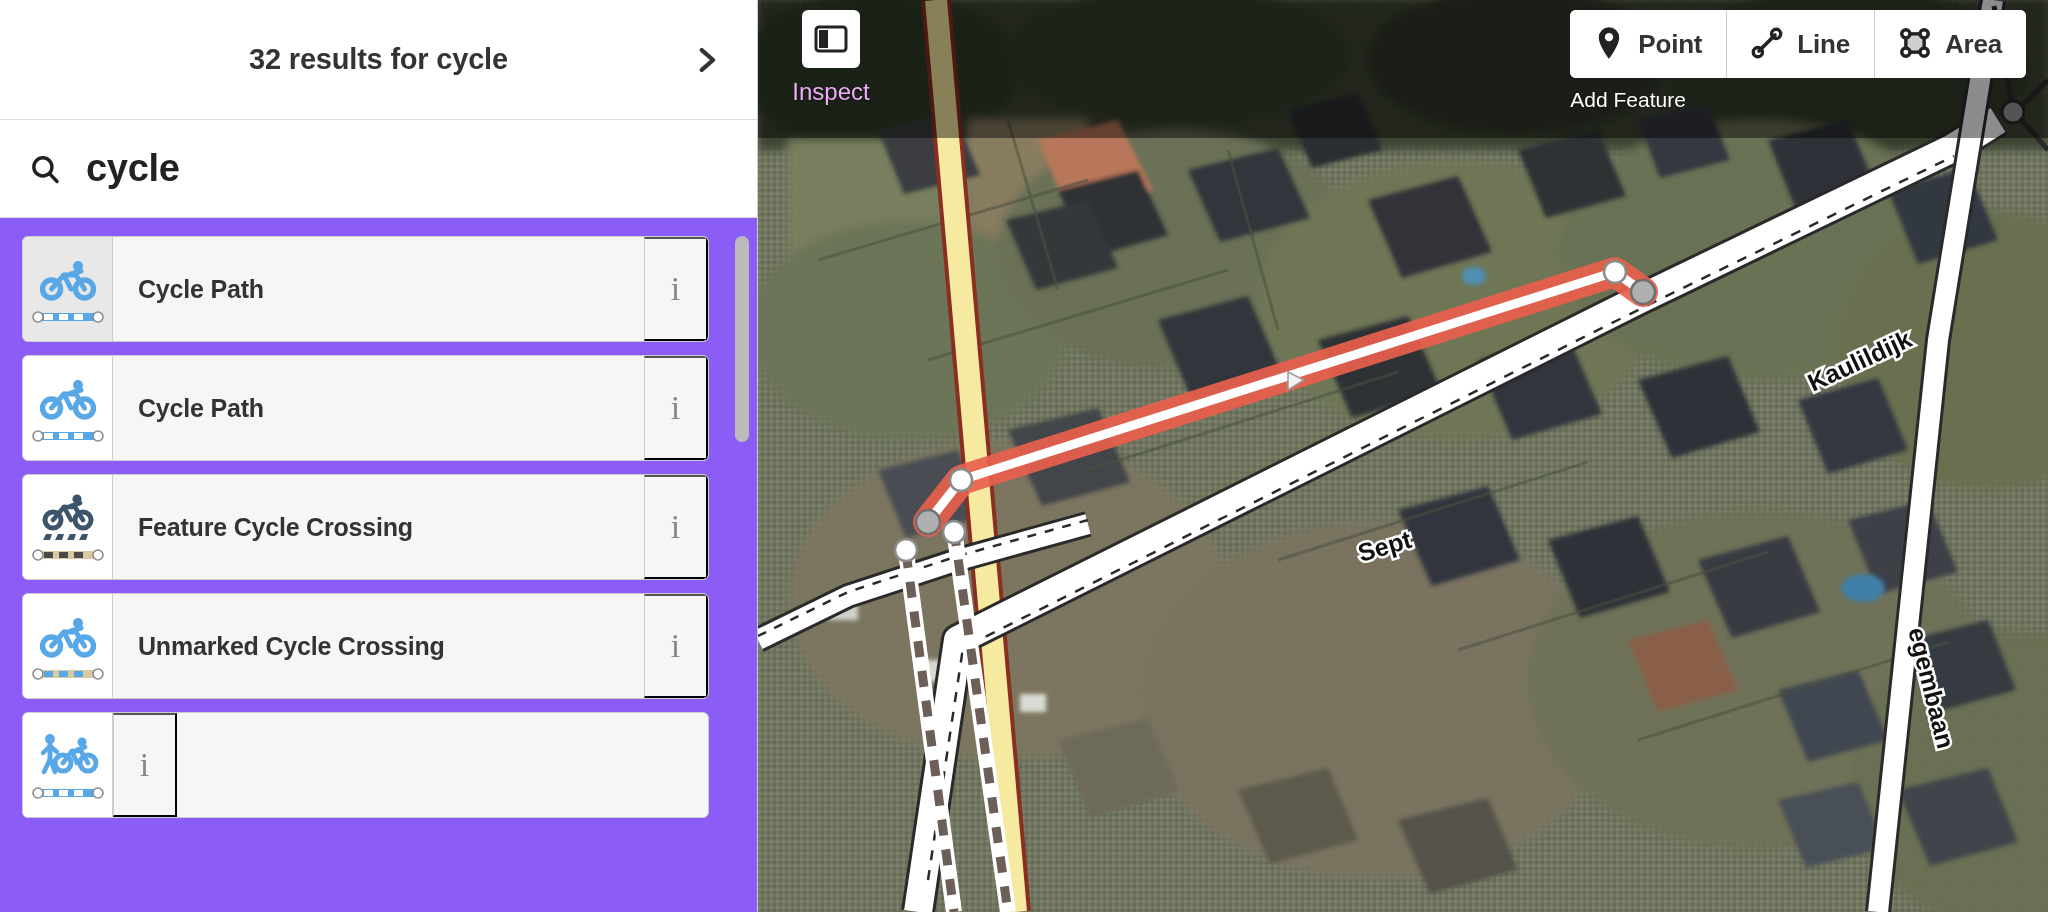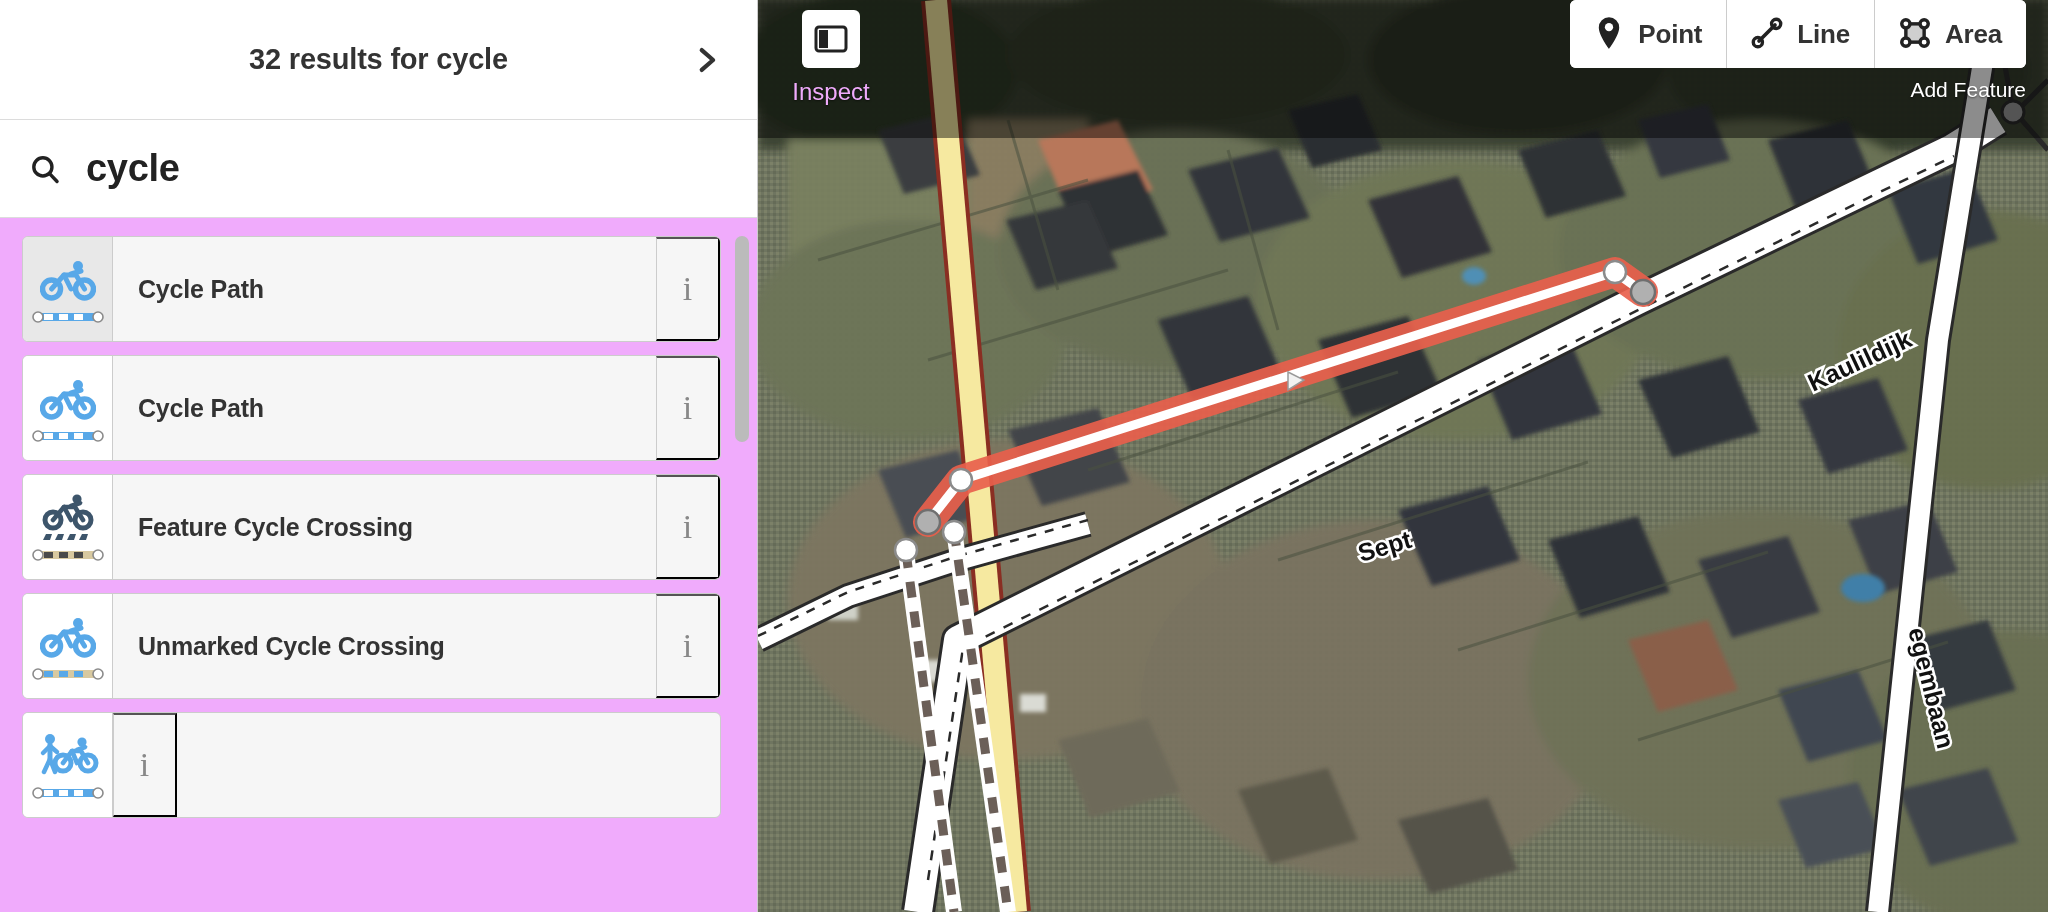--- a/index.html
+++ b/index.html
@@ -39,22 +39,22 @@
     align-items:center; justify-content:center; }
   .search-input {
     border:none; outline:none; background:transparent;
     font-family:"Liberation Sans", sans-serif;
     font-size:38px; font-weight:bold; color:#222;
     padding-left:18px; width:560px; letter-spacing:-0.3px;
   }
   .search-input::placeholder { color:#aaa; font-weight:normal; }
 
   .list-wrap {
-    flex:1 1 auto; background:#f0abfc; position:relative; overflow:hidden;
-    padding:18px 0 0 0;
+    flex:1 1 auto; background:#8b5cf6; position:relative; overflow:hidden;
+    padding:18px 12px 0 0;
   }
   .preset-list { padding:0 36px 0 22px; }
   .preset-item {
     display:flex; align-items:stretch; height:106px; margin-bottom:13px;
     background:#f6f6f6; border:1px solid #ccc; border-radius:6px;
     overflow:hidden; cursor:pointer;
   }
   .preset-item .icon-cell {
     width:90px; flex:0 0 90px; background:#fff;
     border-right:1px solid #ccc;
@@ -100,22 +100,22 @@
     width:58px; height:58px; background:#fff; border-radius:6px;
     display:flex; align-items:center; justify-content:center; cursor:pointer;
     border:none;
   }
   .inspect-label {
     margin-top:10px; font-size:24px; color:#f0abfc; font-weight:normal;
     text-shadow:0 1px 2px rgba(0,0,0,.5);
   }
 
   .addfeature-block {
-    position:absolute; right:22px; top:0;
-    display:flex; flex-direction:column; align-items:flex-end;
+    position:absolute; right:22px; top:10px;
+    display:flex; flex-direction:column; align-items:flex-start;
   }
   .addfeature-bar {
     display:flex; background:#fff; border-radius:6px; overflow:hidden;
     height:68px;
   }
   .af-btn {
     display:flex; align-items:center; gap:14px; padding:0 24px;
     border:none; background:#fff; cursor:pointer; height:68px;
     border-right:1px solid #ccc;
   }

